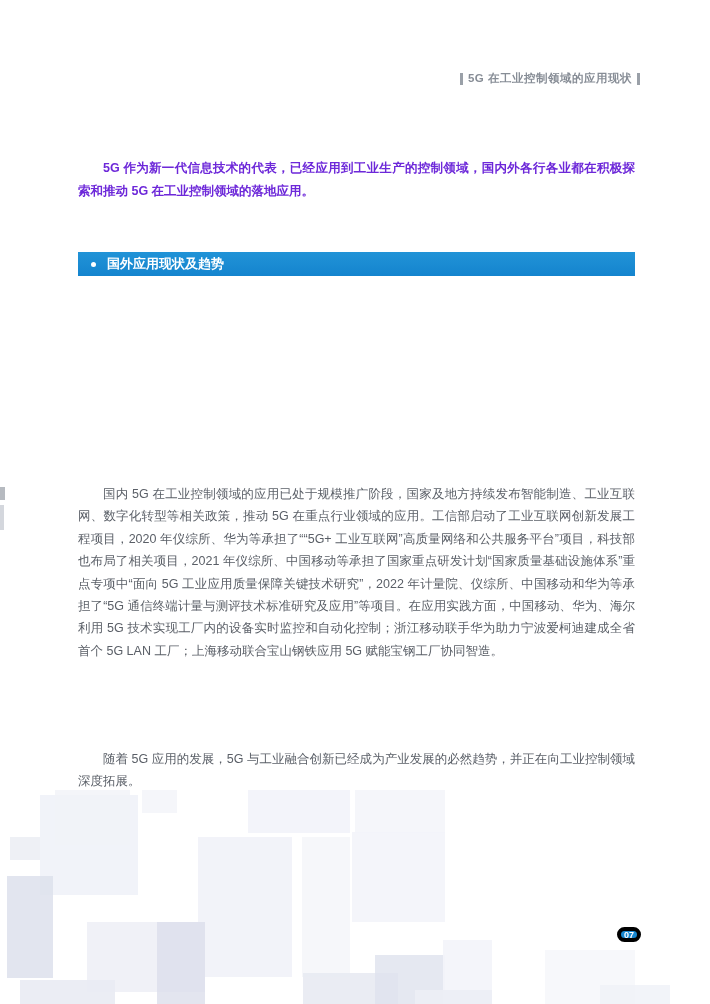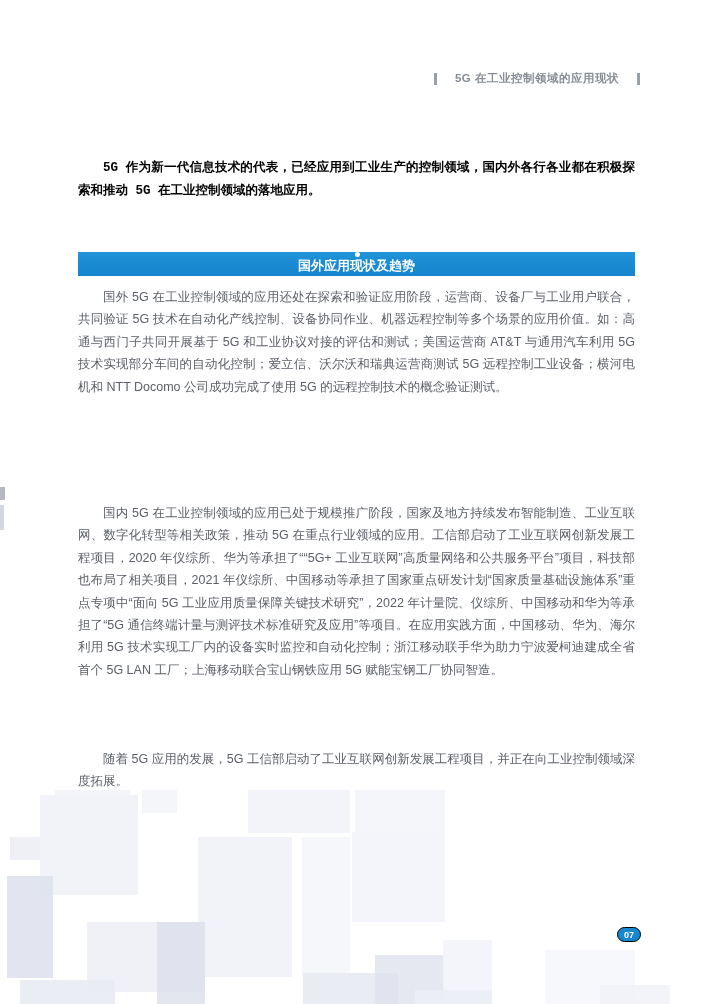--- a/index.html
+++ b/index.html
@@ -5,59 +5,59 @@
   html,body { margin:0; padding:0; background:#ffffff; }
   .page {
     position:relative; width:710px; height:1004px; background:#ffffff;
     overflow:hidden;
     font-family:"Liberation Sans","DejaVu Sans",sans-serif;
   }
 
   
   .running-head {
     position:absolute; top:71px; right:70px;
-    display:flex; align-items:center; gap:18px;
+    display:flex; align-items:center; gap:5px;
     color:#878d96; font-size:11.5px; font-weight:bold; letter-spacing:.5px;
   }
   .vbar { width:3px; height:12px; background:#9aa0a8; }
 
   
   .intro {
     position:absolute; left:78px; top:157px; width:557px; margin:0;
-    font-size:12.5px; font-weight:bold; color:#000000;
-    line-height:23px; text-indent:2em; text-align:justify;font-family:Liberation Mono, monospace;
+    font-size:12.5px; font-weight:bold; color:#6d28d9;
+    line-height:23px; text-indent:2em; text-align:justify;
   }
 
   
   .section-bar {
     position:absolute; left:78px; width:557px; height:24px;
     background:linear-gradient(180deg,#2193d7 0%,#1484ce 100%);
     color:#ffffff; display:flex; align-items:center;
-    font-weight:bold; font-size:13px;flex-direction:column;
+    font-weight:bold; font-size:13px;
   }
   .bullet { width:5px; height:5px; border-radius:50%; background:#ffffff; margin:0 11px 0 13px; flex:0 0 auto; }
 
   
   .body-p {
     position:absolute; left:78px; width:557px; margin:0;
     font-size:12.5px; color:#5a5f67;
     line-height:22.4px; text-indent:2em; text-align:justify;
   }
   #p1 { top:286px; }
   #p2 { top:410px; }
-  #p3 { top:502px; }
+  #p3 { top:483px; }
   #p4 { top:696px; }
   #p5 { top:748px; }
   #bar1 { top:252px; }
   #bar2 { top:467px; }
 
   
   .page-num {
     position:absolute; left:617px; top:927px; width:24px; height:15px;
-    box-sizing:border-box; background:#1787d0; border:1px solid #000000;
+    box-sizing:border-box; background:#1787d0; border:4px solid #000000;
     border-radius:8px; color:#ffffff; font-size:9px; font-weight:bold;
     display:flex; align-items:center; justify-content:center;
   }
 
   
   .decor div { position:absolute; }
   .d1  { left:7px;   top:876px; width:46px;  height:102px; background:#dde0ec; opacity:.85; }
   .d2  { left:40px;  top:795px; width:98px;  height:100px; background:#eef0f7; opacity:.8; }
   .d3  { left:55px;  top:790px; width:75px;  height:55px;  background:#f1f2f8; opacity:.8; }
   .d4  { left:87px;  top:922px; width:118px; height:70px;  background:#eef0f6; opacity:.9; }
@@ -116,20 +116,19 @@
     <span>5G 在工业控制领域的应用现状</span>
     <span class="vbar"></span>
   </header>
 
   <p class="intro">5G 作为新一代信息技术的代表，已经应用到工业生产的控制领域，国内外各行各业都在积极探索和推动 5G 在工业控制领域的落地应用。</p>
 
   <div class="section-bar" id="bar1">
     <span class="bullet"></span>
     <span>国外应用现状及趋势</span>
   </div>
-  <p class="body-p" id="p1">国外 5G 在工业控制领域的应用还处在探索和验证应用阶段，运营商、设备厂与工业用户联合，共同验证 5G 技术在自动化产线控制、设备协同作业、机器远程控制等多个场景的应用价值。如：高通与西门子共同开展基于 5G 和工业协议对接的评估和测试；美国运营商 AT&amp;T 与通用汽车利用 5G 技术实现部分车间的自动化控制；爱立信、沃尔沃和瑞典运营商测试 5G 远程控制工业设备；横河电机和 NTT Docomo 公司成功完成了使用 5G 的远程控制技术的概念验证测试。</p>
 
   <p class="body-p" id="p3">国内 5G 在工业控制领域的应用已处于规模推广阶段，国家及地方持续发布智能制造、工业互联网、数字化转型等相关政策，推动 5G 在重点行业领域的应用。工信部启动了工业互联网创新发展工程项目，2020 年仪综所、华为等承担了““5G+ 工业互联网”高质量网络和公共服务平台”项目，科技部也布局了相关项目，2021 年仪综所、中国移动等承担了国家重点研发计划“国家质量基础设施体系”重点专项中“面向 5G 工业应用质量保障关键技术研究”，2022 年计量院、仪综所、中国移动和华为等承担了“5G 通信终端计量与测评技术标准研究及应用”等项目。在应用实践方面，中国移动、华为、海尔利用 5G 技术实现工厂内的设备实时监控和自动化控制；浙江移动联手华为助力宁波爱柯迪建成全省首个 5G LAN 工厂；上海移动联合宝山钢铁应用 5G 赋能宝钢工厂协同智造。</p>
-  <p class="body-p" id="p5">随着 5G 应用的发展，5G 工信部启动了工业互联网创新发展工程项目，并正在向工业控制领域深度拓展。</p>
+  <p class="body-p" id="p5">随着 5G 应用的发展，5G 与工业融合创新已经成为产业发展的必然趋势，并正在向工业控制领域深度拓展。</p>
 
   <div class="page-num">07</div>
 
 </div>
 
 </body></html>

